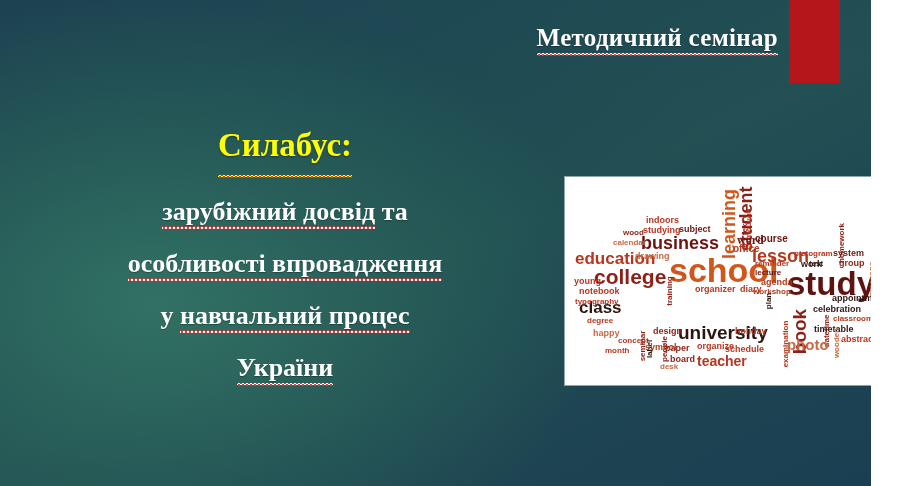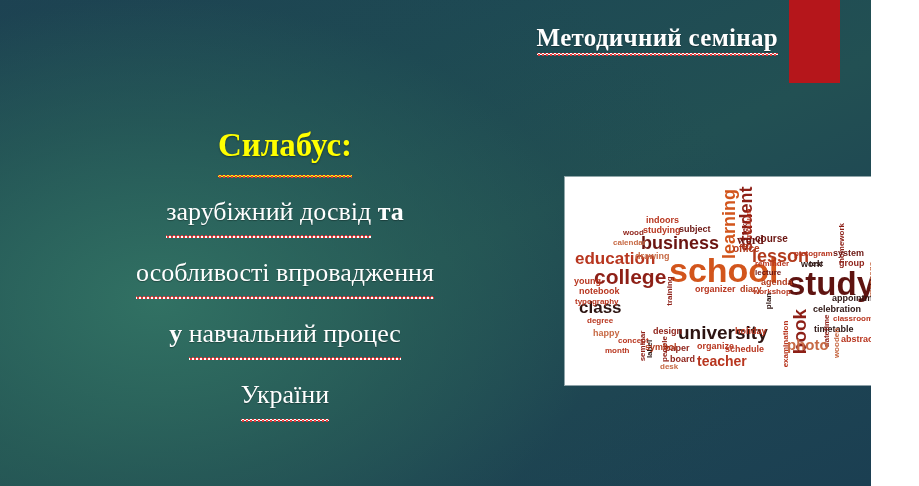--- a/index.html
+++ b/index.html
@@ -82,24 +82,24 @@
   .title-main .txt {
     font-size: 33px;
     font-weight: bold;
     color: #ffff00;
     border-bottom: 2px solid #ffff00;
     padding-bottom: 11px;
     text-shadow: 0 1px 2px rgba(0,0,0,0.4);
   }
   .title-sub .txt {
     font-size: 26px;
-    font-weight: normal;
+    font-weight: bold;
     color: #ffffff;
     border-bottom: 2px solid #ffffff;
-    padding-bottom: 10px;
+    padding-bottom: 1px;
     text-shadow: 0 1px 1px rgba(0,0,0,0.3);
   }
   .title-sub .plain {
     font-size: 26px;
     font-weight: bold;
     color: #ffffff;
     text-shadow: 0 1px 1px rgba(0,0,0,0.3);
   }
   
   .wordcloud-frame {

